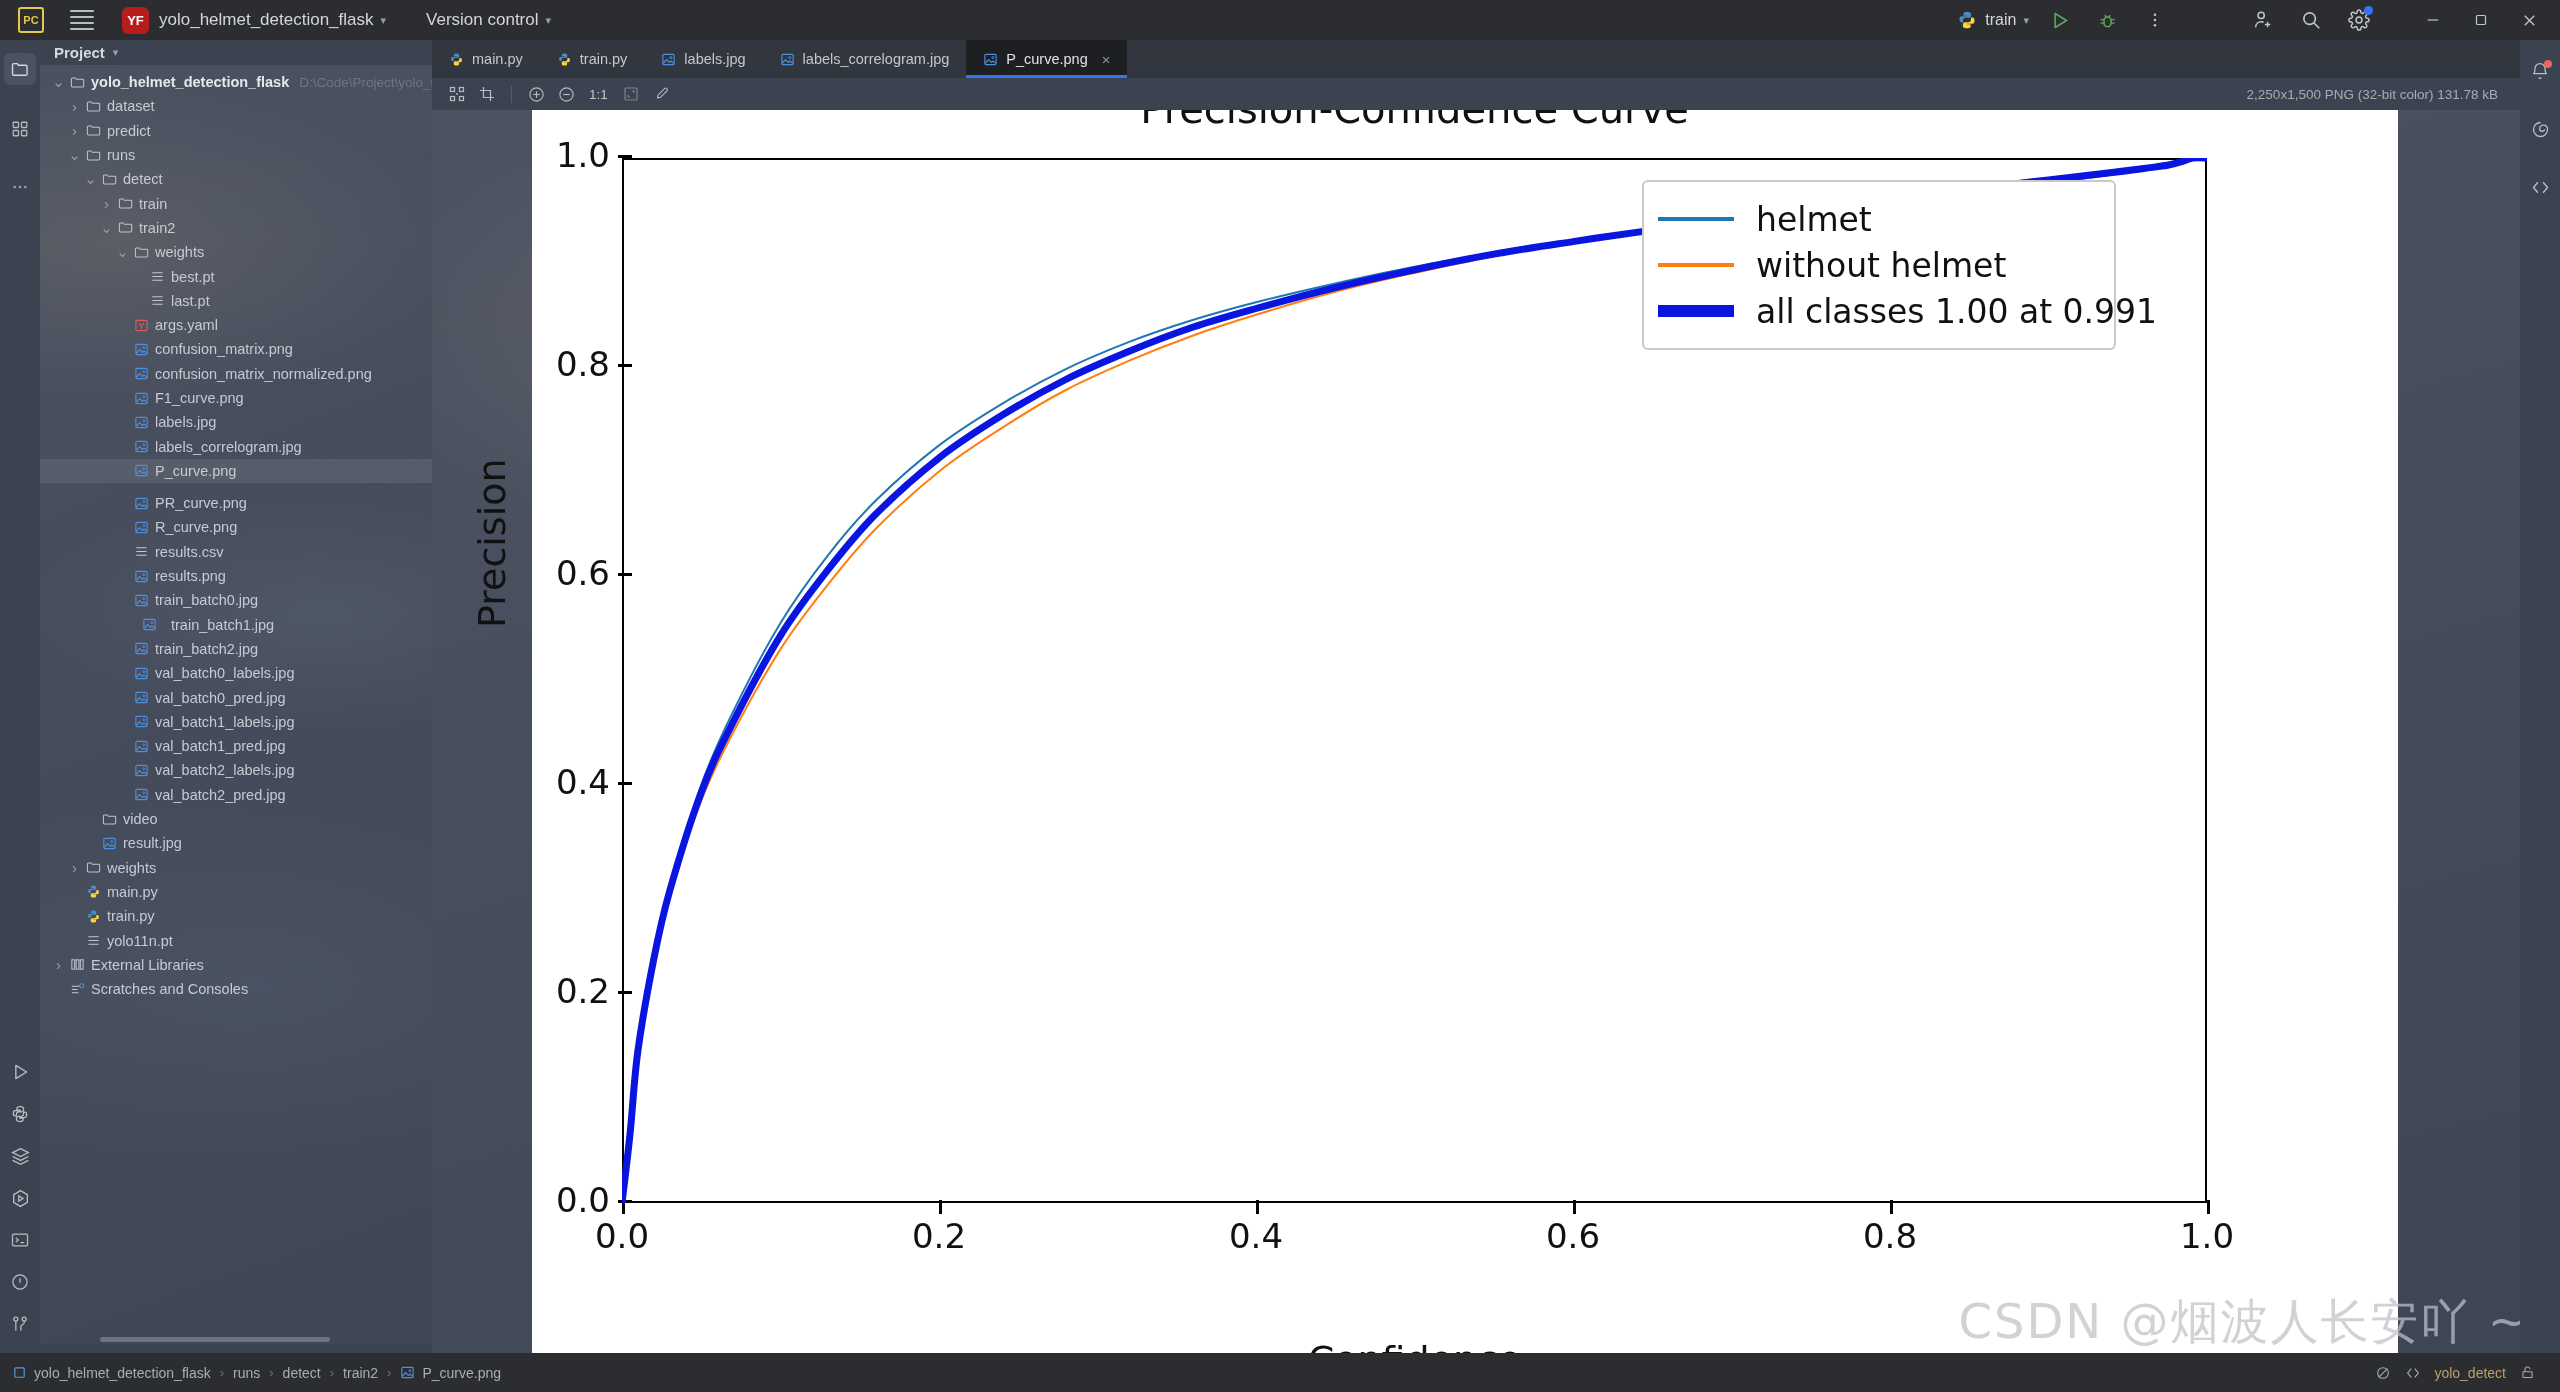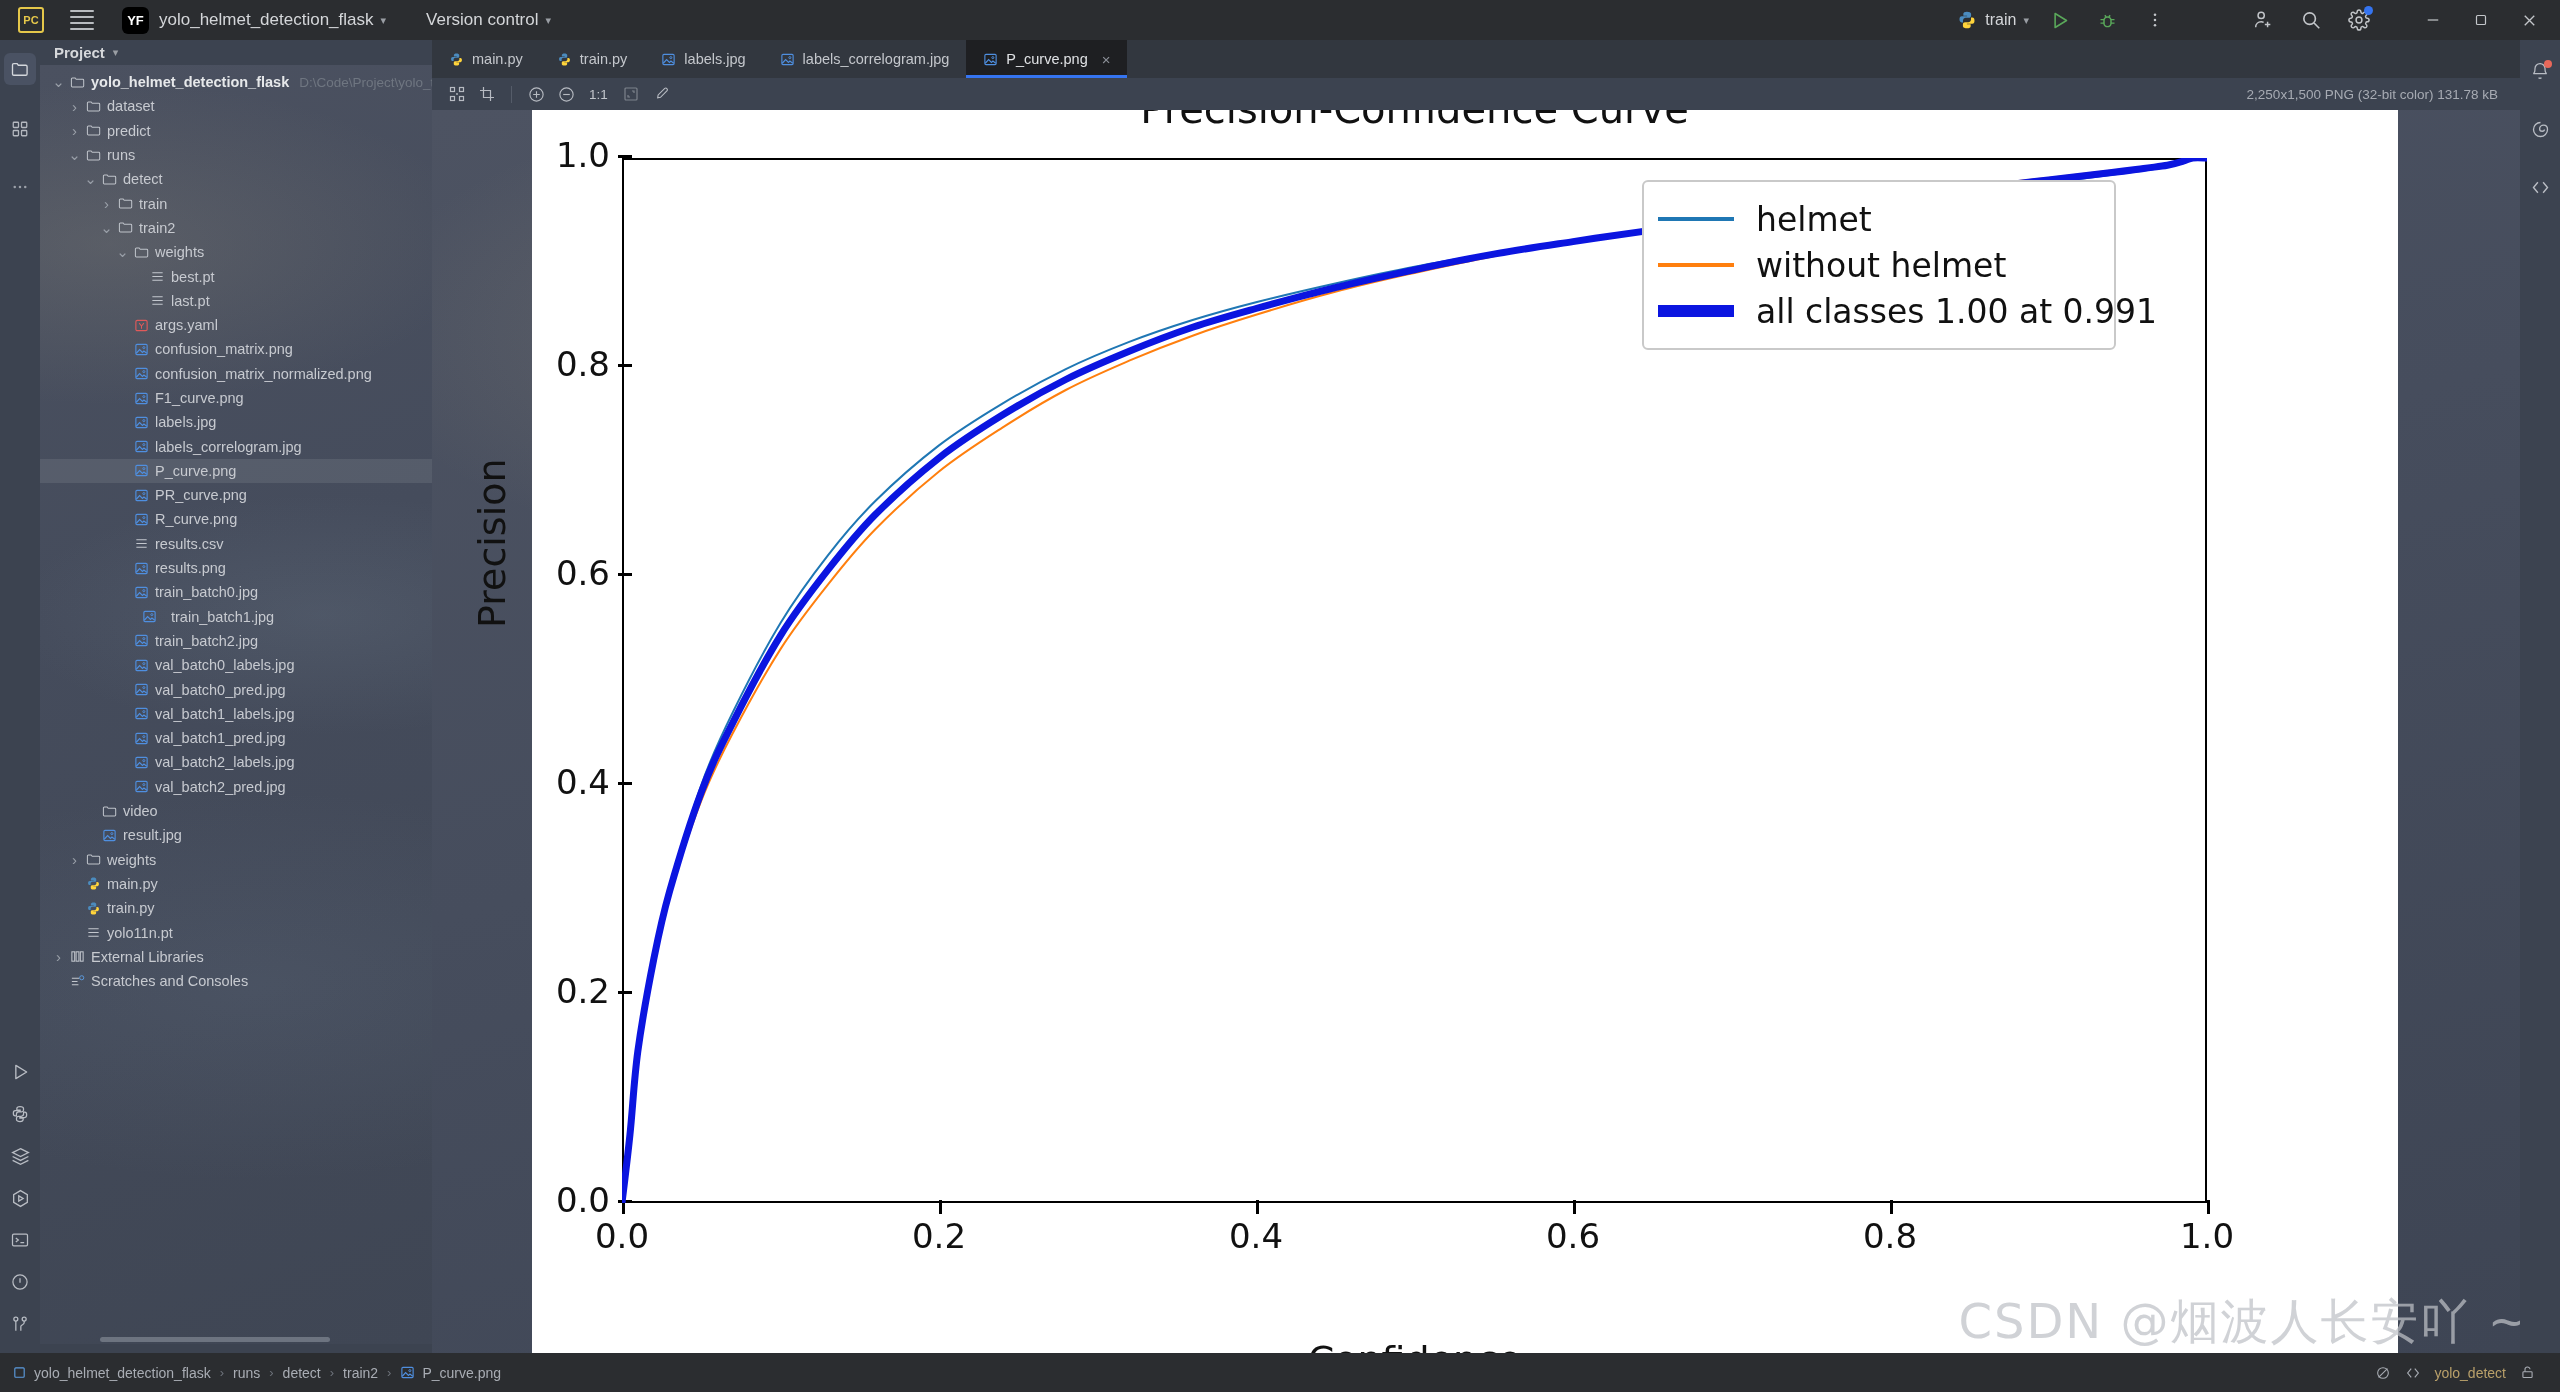--- a/index.html
+++ b/index.html
@@ -23,21 +23,21 @@
     margin-left: 18px; width: 26px; height: 26px;
     border: 2px solid #e5c74a; border-radius: 3px;
     display: flex; align-items: center; justify-content: center;
     font-size: 11px; color: #e5c74a; font-weight: bold; line-height: 1;
   }
   .burger { margin-left: 26px; width: 24px; height: 20px;
     display: flex; flex-direction: column; justify-content: space-between; }
   .burger i { display: block; height: 2px; background: #b9bcc0; border-radius: 1px; }
   .proj-badge {
     margin-left: 28px; width: 27px; height: 27px; border-radius: 6px;
-    background: #000000; color: #fff; font-size: 13px; font-weight: 700;
+    background: #b91c1c; color: #fff; font-size: 13px; font-weight: 700;
     display: flex; align-items: center; justify-content: center;
   }
   .tb-text { color: #d4d6d9; font-size: 17px; margin-left: 10px; }
   .chev { color: #9a9ea4; font-size: 11px; margin-left: 7px; }
   .tb-item { display: flex; align-items: center; }
   .tb-spacer { flex: 1; }
   .tb-icon { width: 34px; height: 34px; display: flex; align-items: center;
     justify-content: center; margin: 0 7px; color: #c3c6ca; }
   .tb-icon svg { display: block; }
   .run-cfg { display: flex; align-items: center; margin-right: 6px; }
@@ -562,21 +562,21 @@
           <span class="arrow"></span>
           <span class="ico">
             <svg width="15" height="15" viewBox="0 0 16 16">
               <rect x="2" y="2.5" width="12" height="11" rx="1.2" fill="none" stroke="#4f8fe0" stroke-width="1.2"></rect>
               <circle cx="10.5" cy="6" r="1.1" fill="none" stroke="#4f8fe0" stroke-width="1"></circle>
               <path d="M2.4 12l3.6-4 3 3.2 1.6-1.6 3 2.4" fill="none" stroke="#4f8fe0" stroke-width="1.2"></path>
             </svg>
           </span>
           <span class="lbl">P_curve.png</span>
         </div>
-        <div class="row" style="padding-left: 74px;">
+        <div class="row" style="padding-left: 74px; margin-top: 8px;">
           <span class="arrow"></span>
           <span class="ico">
             <svg width="15" height="15" viewBox="0 0 16 16">
               <rect x="2" y="2.5" width="12" height="11" rx="1.2" fill="none" stroke="#4f8fe0" stroke-width="1.2"></rect>
               <circle cx="10.5" cy="6" r="1.1" fill="none" stroke="#4f8fe0" stroke-width="1"></circle>
               <path d="M2.4 12l3.6-4 3 3.2 1.6-1.6 3 2.4" fill="none" stroke="#4f8fe0" stroke-width="1.2"></path>
             </svg>
           </span>
           <span class="lbl">PR_curve.png</span>
         </div>

